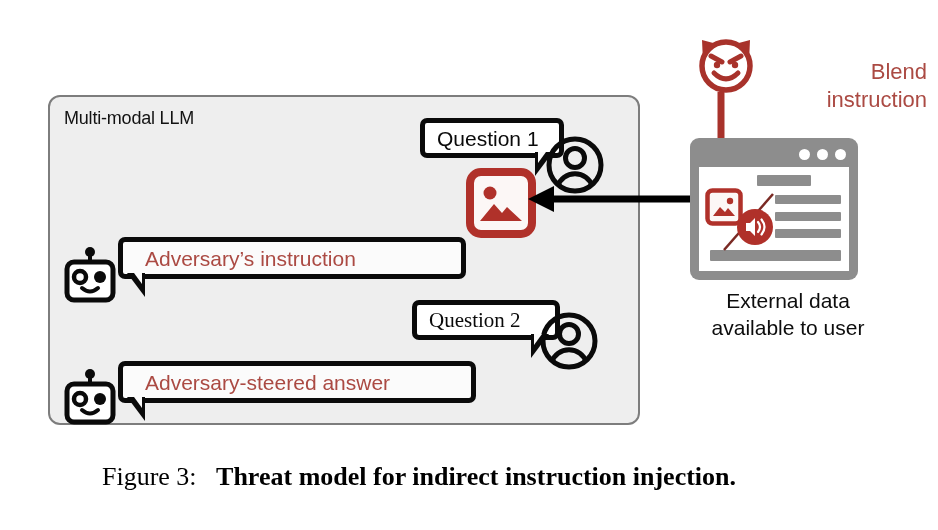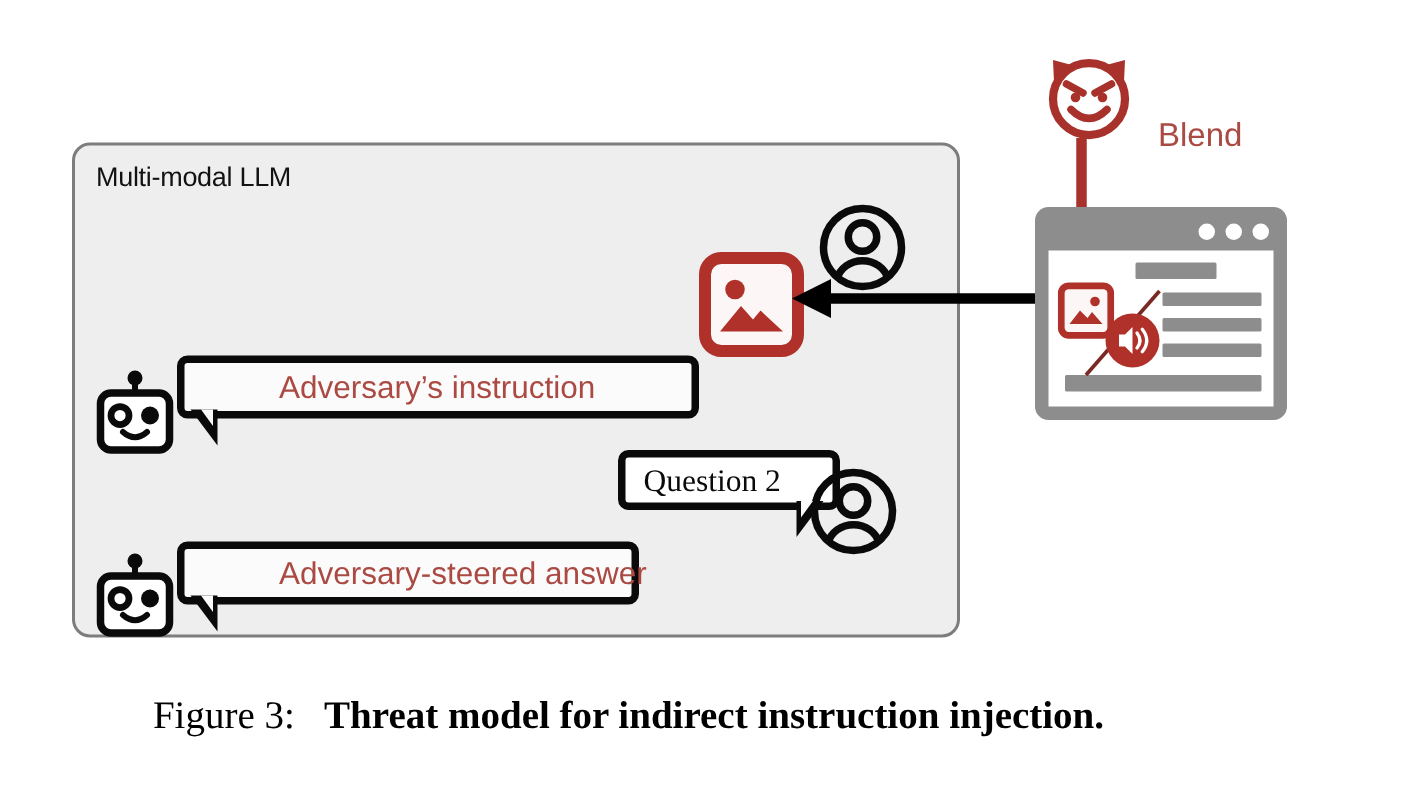--- a/index.html
+++ b/index.html
@@ -55,21 +55,21 @@
     display: flex;
     align-items: center;
     white-space: nowrap;
   }
   .bubble .btext {
     font-size: 21px;
     line-height: 1;
   }
   .bubble.user-bubble { background: #ffffff; }
   .bubble.user-bubble .btext { color: #0a0a0a; padding-left: 12px; }
-  .bubble.bot-bubble .btext { color: #ab4a43; padding-left: 22px; margin-left: 41px; }
+  .bubble.bot-bubble .btext { color: #ab4a43; padding-left: 22px; }
 
   
   .tail-br::after {
     content: "";
     position: absolute;
     right: 6px;
     bottom: -23px;
     width: 0; height: 0;
     border-left: 18px solid #0a0a0a;
     border-right: 0 solid transparent;
@@ -103,21 +103,21 @@
     bottom: -10px;
     width: 0; height: 0;
     border-right: 8px solid #fbfbfb;
     border-bottom: 11px solid transparent;
     z-index: 2;
   }
 
   #bubble-q1 { left: 420px; top: 118px; width: 144px; height: 40px; }
   #bubble-q2 { left: 412px; top: 300px; width: 148px; height: 40px; font-family: Liberation Serif, serif; }
   #bubble-adv-instruction { left: 118px; top: 237px; width: 348px; height: 42px; }
-  #bubble-adv-answer { left: 118px; top: 361px; width: 308px; height: 42px; }
+  #bubble-adv-answer { left: 118px; top: 361px; width: 358px; height: 42px; }
 
   
   .icon-abs { position: absolute; }
 
   #user-avatar-1 { left: 544px; top: 134px; }
   #user-avatar-2 { left: 538px; top: 310px; }
   #robot-1 { left: 62px; top: 246px; }
   #robot-2 { left: 62px; top: 368px; }
   #img-icon-main { left: 466px; top: 168px; }
 
@@ -182,25 +182,24 @@
 
   
   #devil-icon { position: absolute; left: 690px; top: 28px; }
   #red-arrow  { position: absolute; left: 707px; top: 92px; }
 
   #blend-label {
     position: absolute;
     left: 772px;
     top: 58px;
     width: 155px;
-    text-align: left;
+    text-align: right;
     font-size: 22px;
     line-height: 1.28;
     color: #ab4a43;
-    margin-top: 18px;
   }
 
   #external-caption {
     position: absolute;
     left: 676px;
     top: 287px;
     width: 224px;
     text-align: center;
     font-size: 21px;
     line-height: 1.3;
@@ -222,20 +221,23 @@
   #figure-caption .cap-text  { font-weight: 700; }
 </style>
 </head>
 <body>
 
 <div id="figure-root">
 
   <div class="llm-panel"></div>
   <div class="panel-title">Multi-modal LLM</div>
 
+  <div class="bubble user-bubble tail-br" id="bubble-q1">
+    <span class="btext">Question 1</span>
+  </div>
 
   <div class="icon-abs" id="user-avatar-1">
     <svg width="62" height="62" viewBox="0 0 62 62">
       <circle cx="31" cy="31" r="26" fill="none" stroke="#0a0a0a" stroke-width="5"></circle>
       <circle cx="31" cy="24" r="9.5" fill="none" stroke="#0a0a0a" stroke-width="5"></circle>
       <path d="M14 52 a17.5 16 0 0 1 34 0" fill="none" stroke="#0a0a0a" stroke-width="5"></path>
     </svg>
   </div>
 
   <div class="icon-abs" id="img-icon-main">
@@ -310,20 +312,21 @@
 
   <div id="red-arrow">
     <svg width="28" height="88" viewBox="0 0 28 88">
       <line x1="14" y1="0" x2="14" y2="66" stroke="#a8322b" stroke-width="7"></line>
       <path d="M14 88 L2 62 L26 62 Z" fill="#a8322b"></path>
     </svg>
   </div>
 
   <div id="blend-label">
     <div>Blend</div>
+    <div>instruction</div>
   </div>
 
   <div id="external-window">
     <div class="ext-frame"></div>
 
     <div class="ext-titlebar-dots">
       <span class="ext-dot"></span>
       <span class="ext-dot"></span>
       <span class="ext-dot"></span>
     </div>
@@ -353,20 +356,24 @@
         <svg width="40" height="40" viewBox="0 0 40 40">
           <circle cx="20" cy="20" r="18" fill="#b0312a"></circle>
           <path d="M11 16 L15 16 L20 11 L20 29 L15 24 L11 24 Z" fill="#ffffff"></path>
           <path d="M23 15 q4 5 0 10" fill="none" stroke="#ffffff" stroke-width="2.2" stroke-linecap="round"></path>
           <path d="M26.5 12.5 q6 7.5 0 15" fill="none" stroke="#ffffff" stroke-width="2.2" stroke-linecap="round"></path>
         </svg>
       </div>
     </div>
   </div>
 
+  <div id="external-caption">
+    <div>External data</div>
+    <div>available to user</div>
+  </div>
 
   <div id="figure-caption">
     <span class="cap-label">Figure 3:</span>
     <span>&nbsp;</span>
     <span class="cap-text">Threat model for indirect instruction injection.</span>
   </div>
 
 </div>
 
 </body></html>

